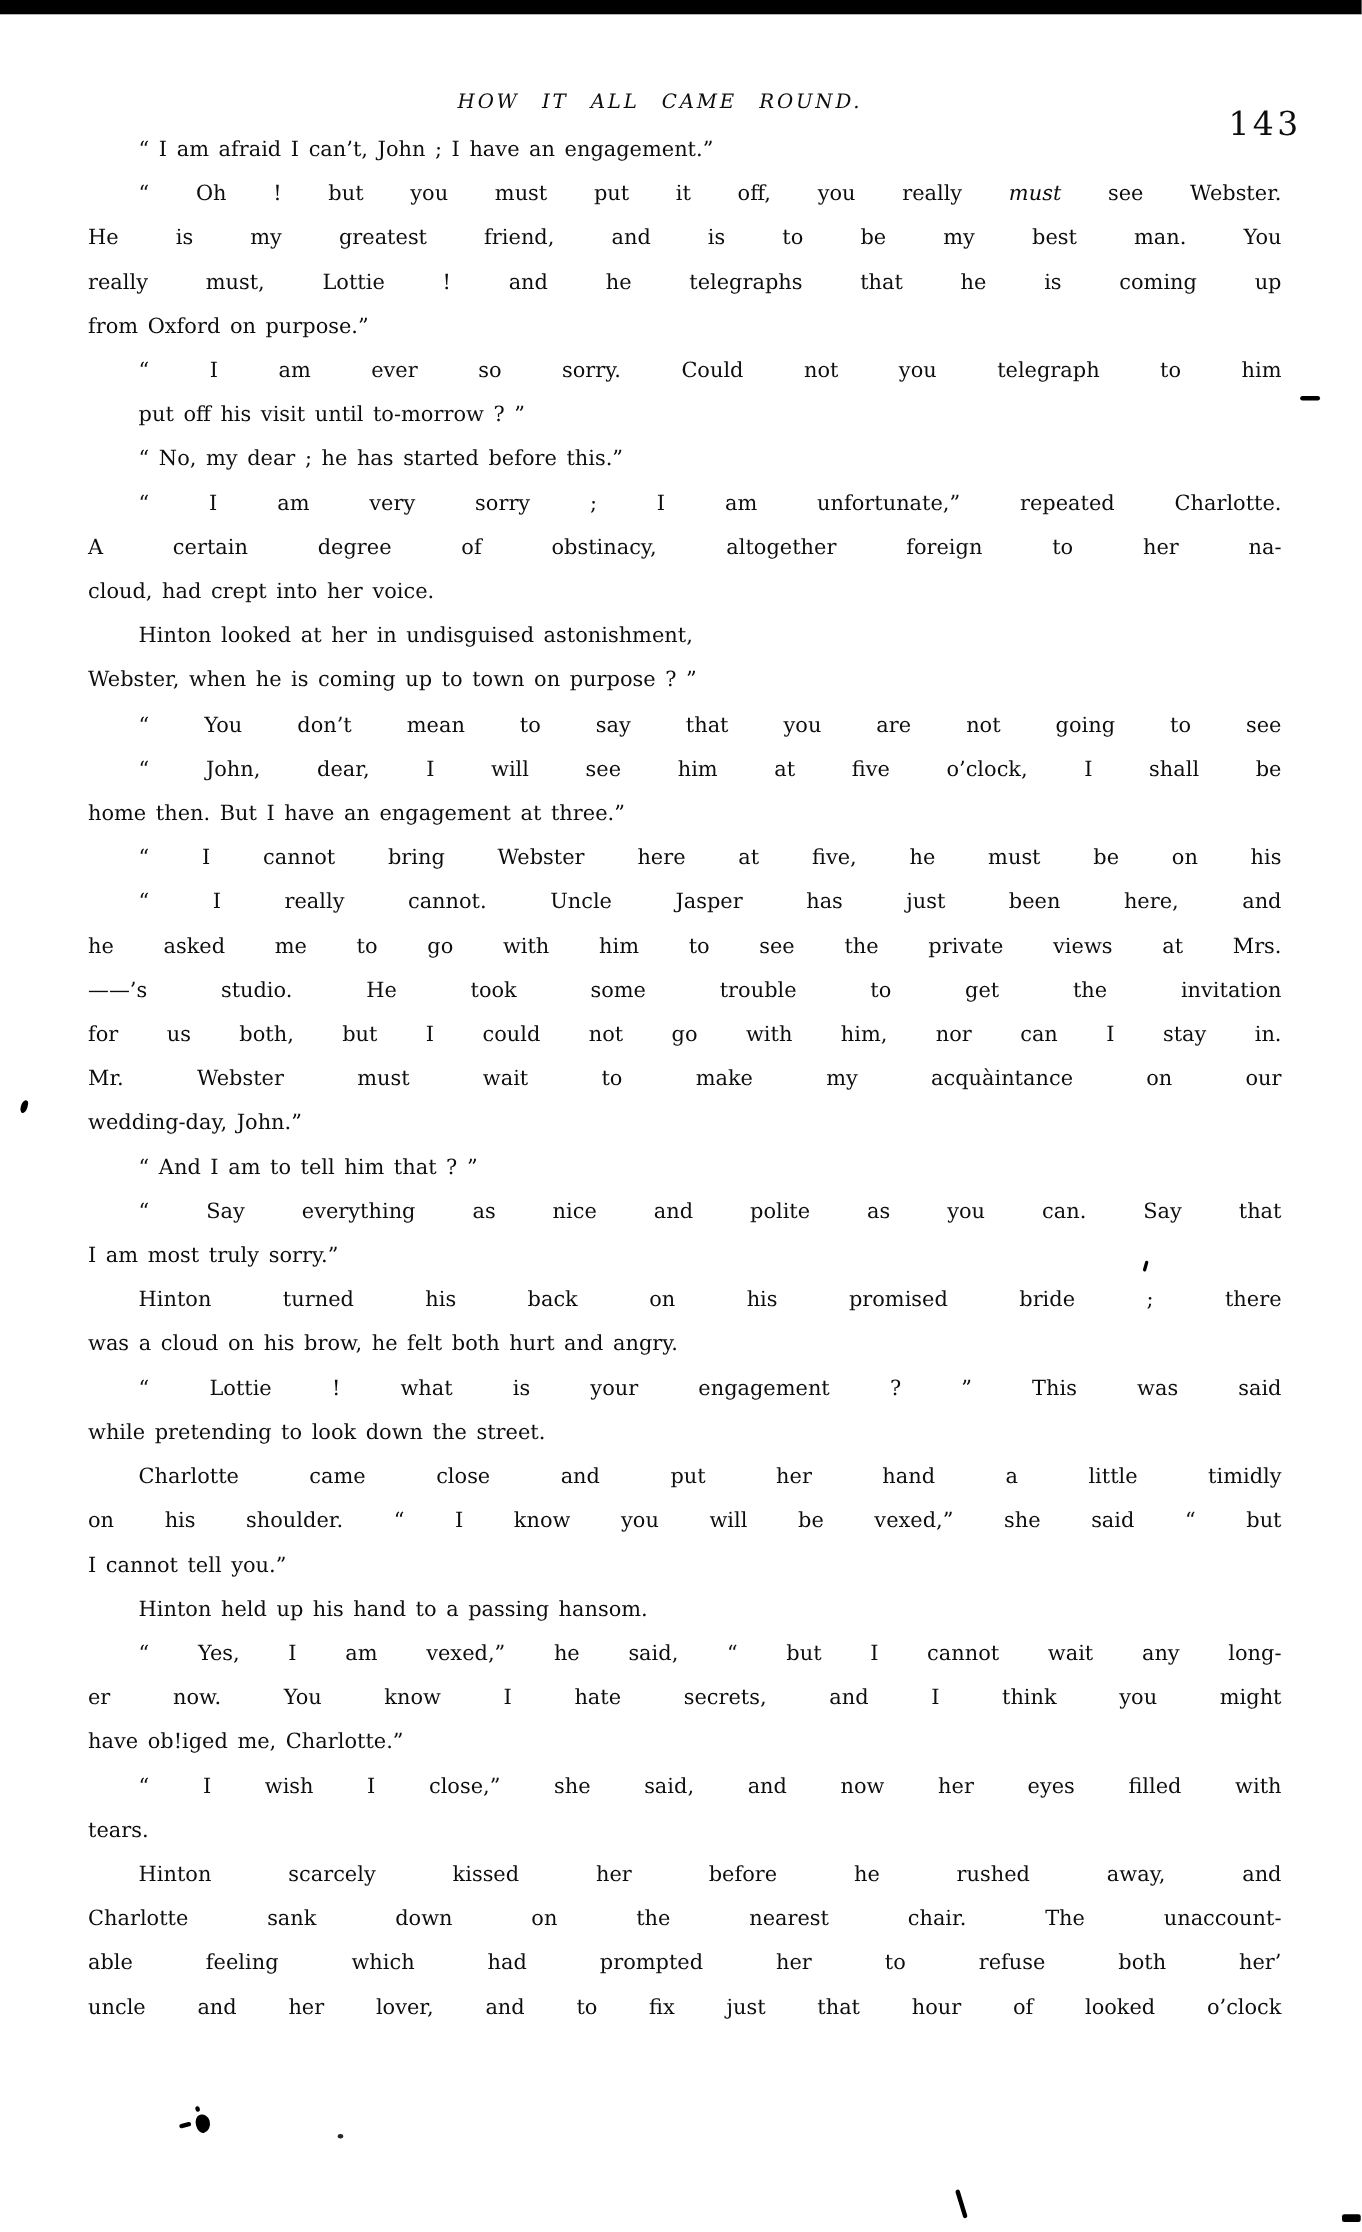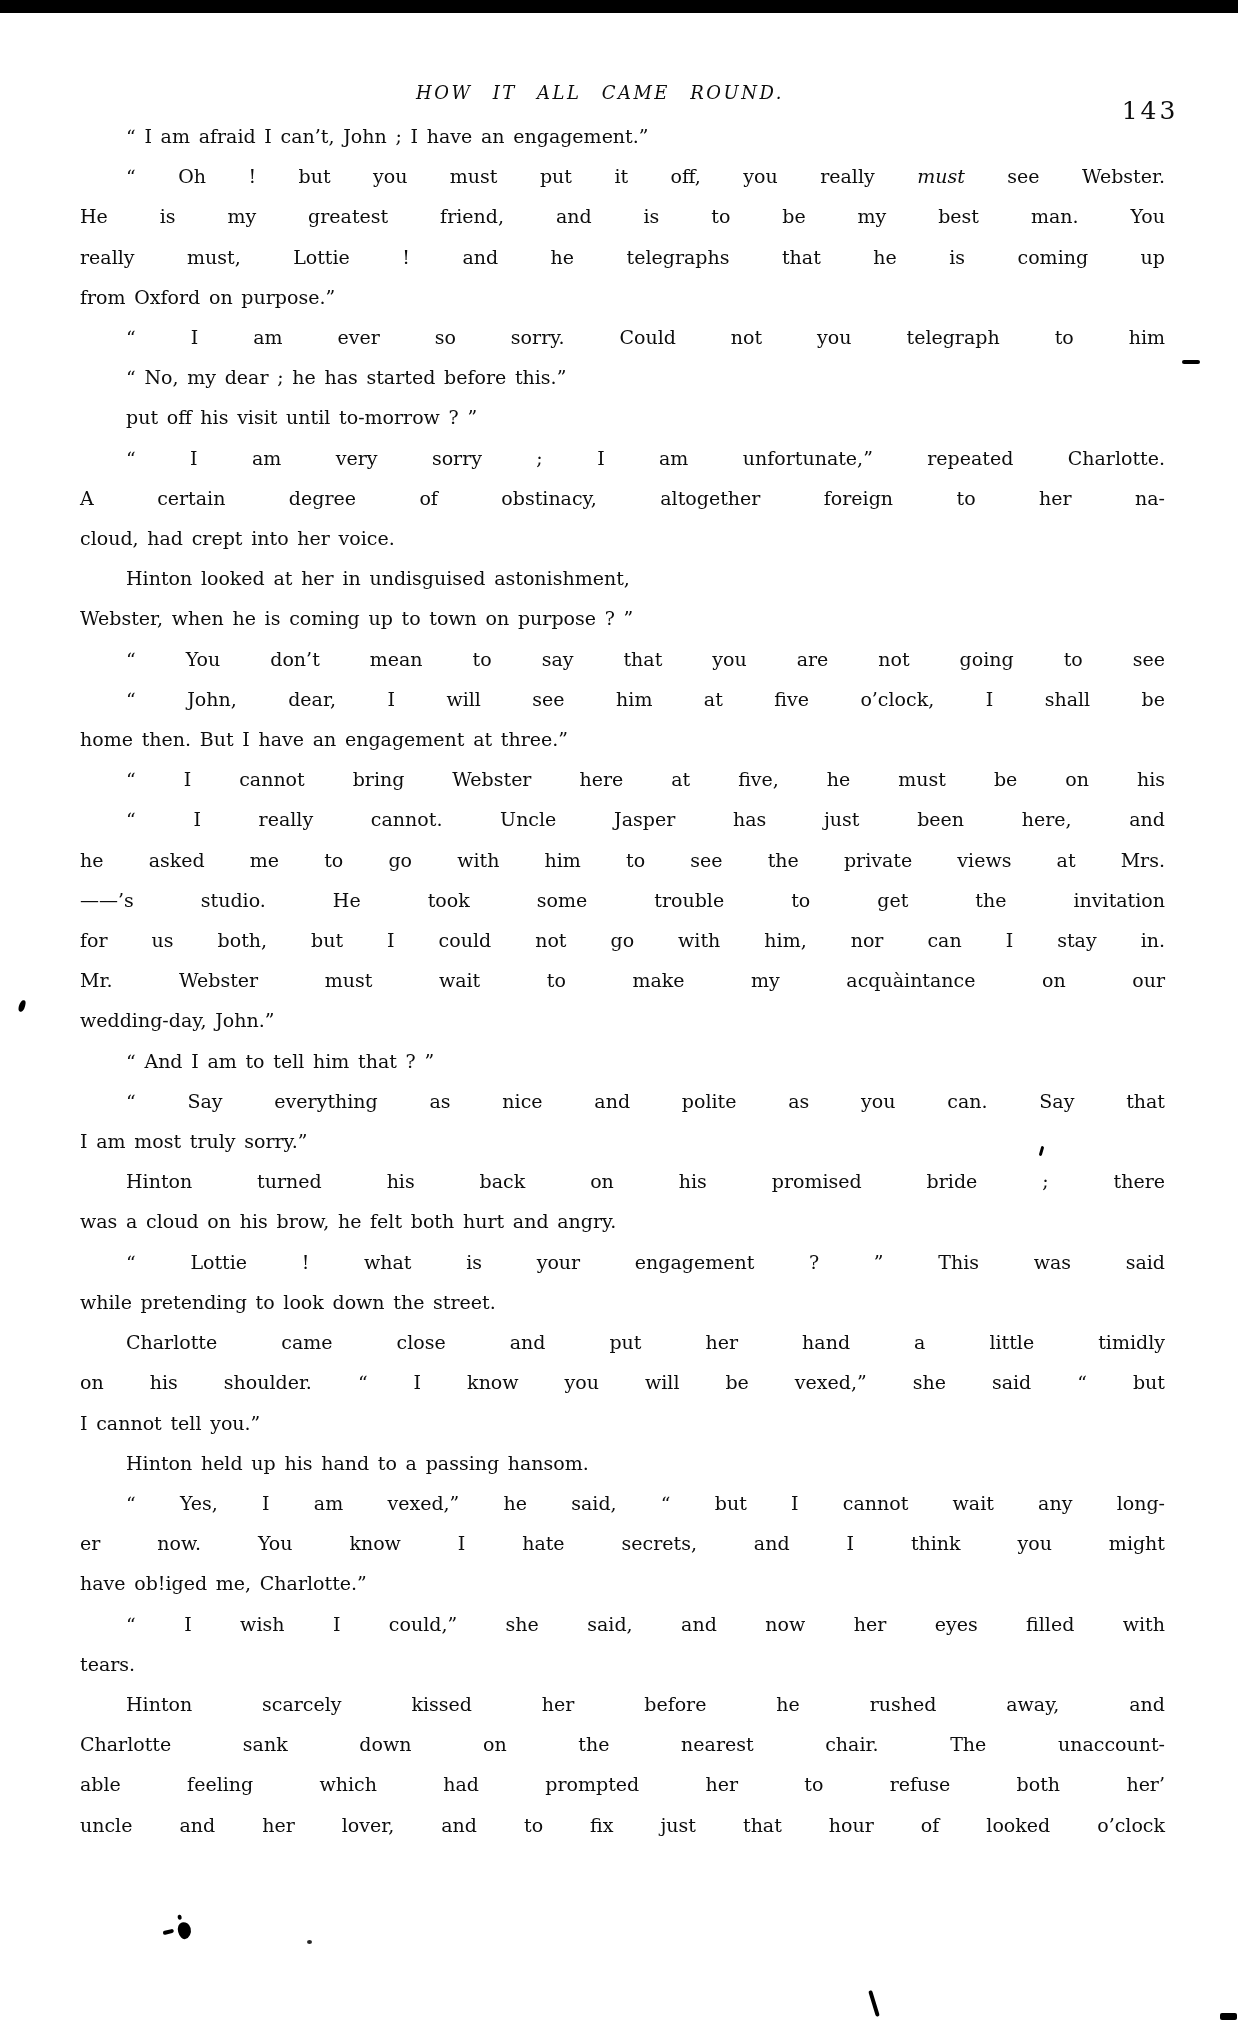--- a/index.html
+++ b/index.html
@@ -17,21 +17,21 @@
     position:absolute; left:80px; top:82px; width:1085px; height:50px;
   }
   .running-header {
     position:absolute; left:110px; top:0; width:820px;
     text-align:center; font-style:italic; font-size:18px;
     letter-spacing:2.5px; word-spacing:12px; white-space:nowrap;
     color:#0d0d0d;
   }
   .page-number {
     position:absolute; left:995px; top:14px; width:150px;
-    text-align:center; font-size:25px; letter-spacing:3px; color:#0d0d0d;
+    text-align:center; font-size:30px; letter-spacing:3px; color:#0d0d0d;
   }
   .body-text {
     position:absolute; left:80px; top:116px; width:1085px;
     font-size:19px; line-height:40.2px; word-spacing:0.14em;
     color:#0d0d0d;
   }
   .line { white-space:normal; }
   .line.indent { padding-left:46px; }
   .line.justify { text-align:justify; text-align-last:justify; }
   .line i { font-style:italic; }
@@ -65,22 +65,22 @@
     <div class="page-number">143</div>
   </div>
 
   <div class="body-text" id="body-text">
       <div class="line indent"><span>“ I am afraid I can’t, John ; I have an engagement.”</span></div>
       <div class="line indent justify"><span>“ Oh ! but you must put it off, you really </span><i>must</i><span> see Webster.</span></div>
       <div class="line justify"><span>He is my greatest friend, and is to be my best man. You</span></div>
       <div class="line justify"><span>really must, Lottie ! and he telegraphs that he is coming up</span></div>
       <div class="line"><span>from Oxford on purpose.”</span></div>
       <div class="line indent justify"><span>“ I am ever so sorry. Could not you telegraph to him</span></div>
+      <div class="line indent"><span>put off his visit until to-morrow ? ”</span></div>
       <div class="line indent"><span>“ No, my dear ; he has started before this.”</span></div>
-      <div class="line indent"><span>put off his visit until to-morrow ? ”</span></div>
       <div class="line indent justify"><span>“ I am very sorry ; I am unfortunate,” repeated Charlotte.</span></div>
       <div class="line justify"><span>A certain degree of obstinacy, altogether foreign to her na-</span></div>
       <div class="line"><span>cloud, had crept into her voice.</span></div>
       <div class="line indent"><span>Hinton looked at her in undisguised astonishment,</span></div>
       <div class="line"><span>Webster, when he is coming up to town on purpose ? ”</span></div>
       <div class="line indent justify"><span>“ You don’t mean to say that you are not going to see</span></div>
       <div class="line indent justify"><span>“ John, dear, I will see him at five o’clock, I shall be</span></div>
       <div class="line"><span>home then. But I have an engagement at three.”</span></div>
       <div class="line indent justify"><span>“ I cannot bring Webster here at five, he must be on his</span></div>
       <div class="line indent justify"><span>“ I really cannot. Uncle Jasper has just been here, and</span></div>
@@ -96,21 +96,21 @@
       <div class="line"><span>was a cloud on his brow, he felt both hurt and angry.</span></div>
       <div class="line indent justify"><span>“ Lottie ! what is your engagement ? ” This was said</span></div>
       <div class="line"><span>while pretending to look down the street.</span></div>
       <div class="line indent justify"><span>Charlotte came close and put her hand a little timidly</span></div>
       <div class="line justify"><span>on his shoulder. “ I know you will be vexed,” she said “ but</span></div>
       <div class="line"><span>I cannot tell you.”</span></div>
       <div class="line indent"><span>Hinton held up his hand to a passing hansom.</span></div>
       <div class="line indent justify"><span>“ Yes, I am vexed,” he said, “ but I cannot wait any long-</span></div>
       <div class="line justify"><span>er now. You know I hate secrets, and I think you might</span></div>
       <div class="line"><span>have ob!iged me, Charlotte.”</span></div>
-      <div class="line indent justify"><span>“ I wish I could,” she said, and now her eyes filled with</span></div>
+      <div class="line indent justify"><span>“ I wish I close,” she said, and now her eyes filled with</span></div>
       <div class="line"><span>tears.</span></div>
       <div class="line indent justify"><span>Hinton scarcely kissed her before he rushed away, and</span></div>
       <div class="line justify"><span>Charlotte sank down on the nearest chair. The unaccount-</span></div>
       <div class="line justify"><span>able feeling which had prompted her to refuse both her’</span></div>
       <div class="line justify"><span>uncle and her lover, and to fix just that hour of looked o’clock</span></div>
     </div>
 
   <div id="marks">
       <div class="mark mk-dash" style="left: 1182px; top: 360px;"></div>
       <div class="mark mk-speck" style="left: 19px; top: 1000px;"></div>

